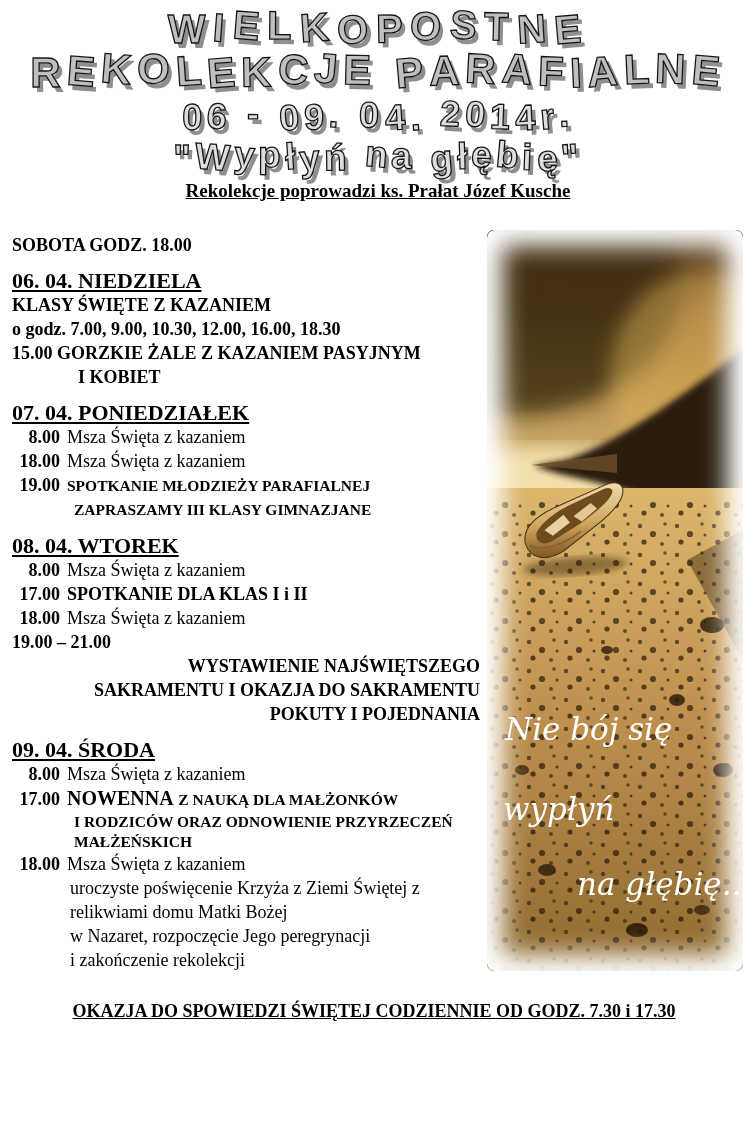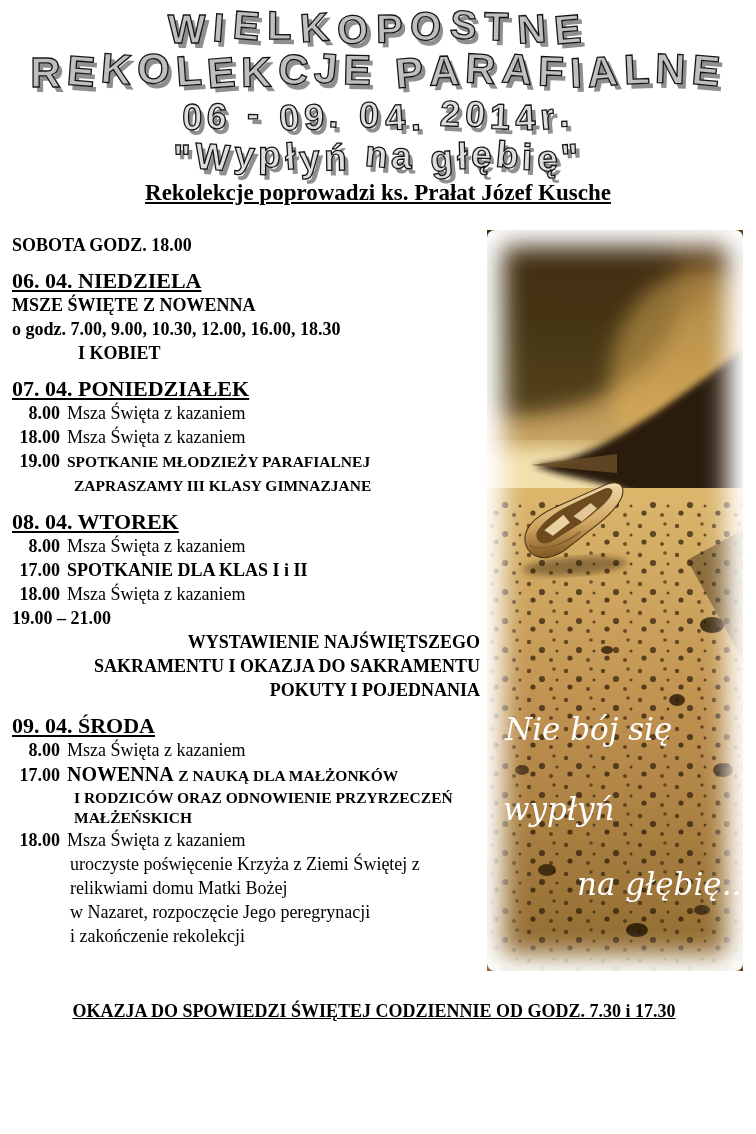--- a/index.html
+++ b/index.html
@@ -12,36 +12,36 @@
       color:#bfbfbf;-webkit-text-stroke:1.3px #151515;
       text-shadow:4px 5px 0 #8f8f8f;white-space:nowrap;}
   .wa span{display:inline-block;white-space:pre;}
   .wa1{font-size:40px;letter-spacing:8px;}
   .wa2{font-size:42px;letter-spacing:6px;margin-top:1px;}
   .wa3{font-size:36px;letter-spacing:5px;margin-top:3px;color:#dedede;}
   .wa4{font-size:37px;letter-spacing:4px;margin-top:2px;color:#dedede;}
 
   
   .subtitle{position:absolute;top:180px;left:0;width:756px;text-align:center;
-            font-weight:bold;font-size:23px;text-decoration:underline;}
+            font-weight:bold;font-size:19px;text-decoration:underline;}
 
   
   .schedule{position:absolute;left:12px;top:233px;width:468px;}
   .ln{font-size:18px;line-height:24px;}
   .b{font-weight:bold;}
   .h{font-size:22px;font-weight:bold;text-decoration:underline;margin-top:11px;line-height:25px;}
   .sm{font-size:15.5px;font-weight:bold;}
   .ind{padding-left:62px;}
   .ctr{text-align:right;font-weight:bold;}
   .time{display:inline-block;width:48px;text-align:right;font-weight:bold;margin-right:7px;}
   .big{font-size:20px;font-weight:bold;}
 
   
   .photo{position:absolute;left:487px;top:230px;width:256px;height:741px;
-         border-radius:0;overflow:hidden;}
+         border-radius:7px;overflow:hidden;}
   .photo::after{content:'';position:absolute;inset:0;border-radius:8px;
          box-shadow:inset 0 0 24px 16px #ffffff;pointer-events:none;}
   .photo svg{display:block;}
   .caption{font-family:"DejaVu Serif",serif;font-style:italic;fill:#ffffff;}
 
   
   .confession{position:absolute;top:1001px;left:0;width:748px;text-align:center;
               font-weight:bold;font-size:18px;text-decoration:underline;}
 </style>
 </head>
@@ -56,22 +56,23 @@
     <div class="wa wa4 wordart"><span style="transform: rotate(0deg) translateY(2px);">"</span><span style="transform: rotate(4.25218deg) translateY(0.755955px);">W</span><span style="transform: rotate(4.47396deg) translateY(-1.42853px);">y</span><span style="transform: rotate(0.455112deg) translateY(-1.83586px);">p</span><span style="transform: rotate(-3.99511deg) translateY(0.0407016px);">ł</span><span style="transform: rotate(-4.65858deg) translateY(1.86663px);">y</span><span style="transform: rotate(-0.906446deg) translateY(1.37039px);">ń</span><span style="transform: rotate(3.70486deg) translateY(-0.830678px);"> </span><span style="transform: rotate(4.80454deg) translateY(-1.99834px);">n</span><span style="transform: rotate(1.35025deg) translateY(-0.67998px);">a</span><span style="transform: rotate(-3.38386deg) translateY(1.48431px);"> </span><span style="transform: rotate(-4.9106deg) translateY(1.80205px);">g</span><span style="transform: rotate(-1.78285deg) translateY(-0.122038px);">ł</span><span style="transform: rotate(3.03476deg) translateY(-1.89431px);">ę</span><span style="transform: rotate(4.97589deg) translateY(-1.30997px);">b</span><span style="transform: rotate(2.20065deg) translateY(0.904025px);">i</span><span style="transform: rotate(-2.66047deg) translateY(1.99338px);">ę</span><span style="transform: rotate(-4.99987deg) translateY(0.602879px);">"</span></div>
   </header>
 
   <div class="subtitle">Rekolekcje poprowadzi ks. Prałat Józef Kusche</div>
 
   <main class="schedule">
 
     <div class="ln b">SOBOTA GODZ. 18.00</div>
 
     <div class="h">06. 04. NIEDZIELA</div>
-    <div class="ln b">MSZE ŚWIĘTE Z NOWENNA</div>
+    <div class="ln b">KLASY ŚWIĘTE Z KAZANIEM</div>
     <div class="ln b">o godz. 7.00, 9.00, 10.30, 12.00, 16.00, 18.30</div>
+    <div class="ln b">15.00 GORZKIE ŻALE Z KAZANIEM PASYJNYM</div>
     <div class="ln b ind" style="padding-left:66px;">I KOBIET</div>
 
     <div class="h">07. 04. PONIEDZIAŁEK</div>
     <div class="ln"><span class="time">8.00</span><span>Msza Święta z kazaniem</span></div>
     <div class="ln"><span class="time">18.00</span><span>Msza Święta z kazaniem</span></div>
     <div class="ln"><span class="time">19.00</span><span class="sm">SPOTKANIE MŁODZIEŻY PARAFIALNEJ</span></div>
     <div class="ln sm ind">ZAPRASZAMY III KLASY GIMNAZJANE</div>
 
     <div class="h">08. 04. WTOREK</div>
     <div class="ln"><span class="time">8.00</span><span>Msza Święta z kazaniem</span></div>

